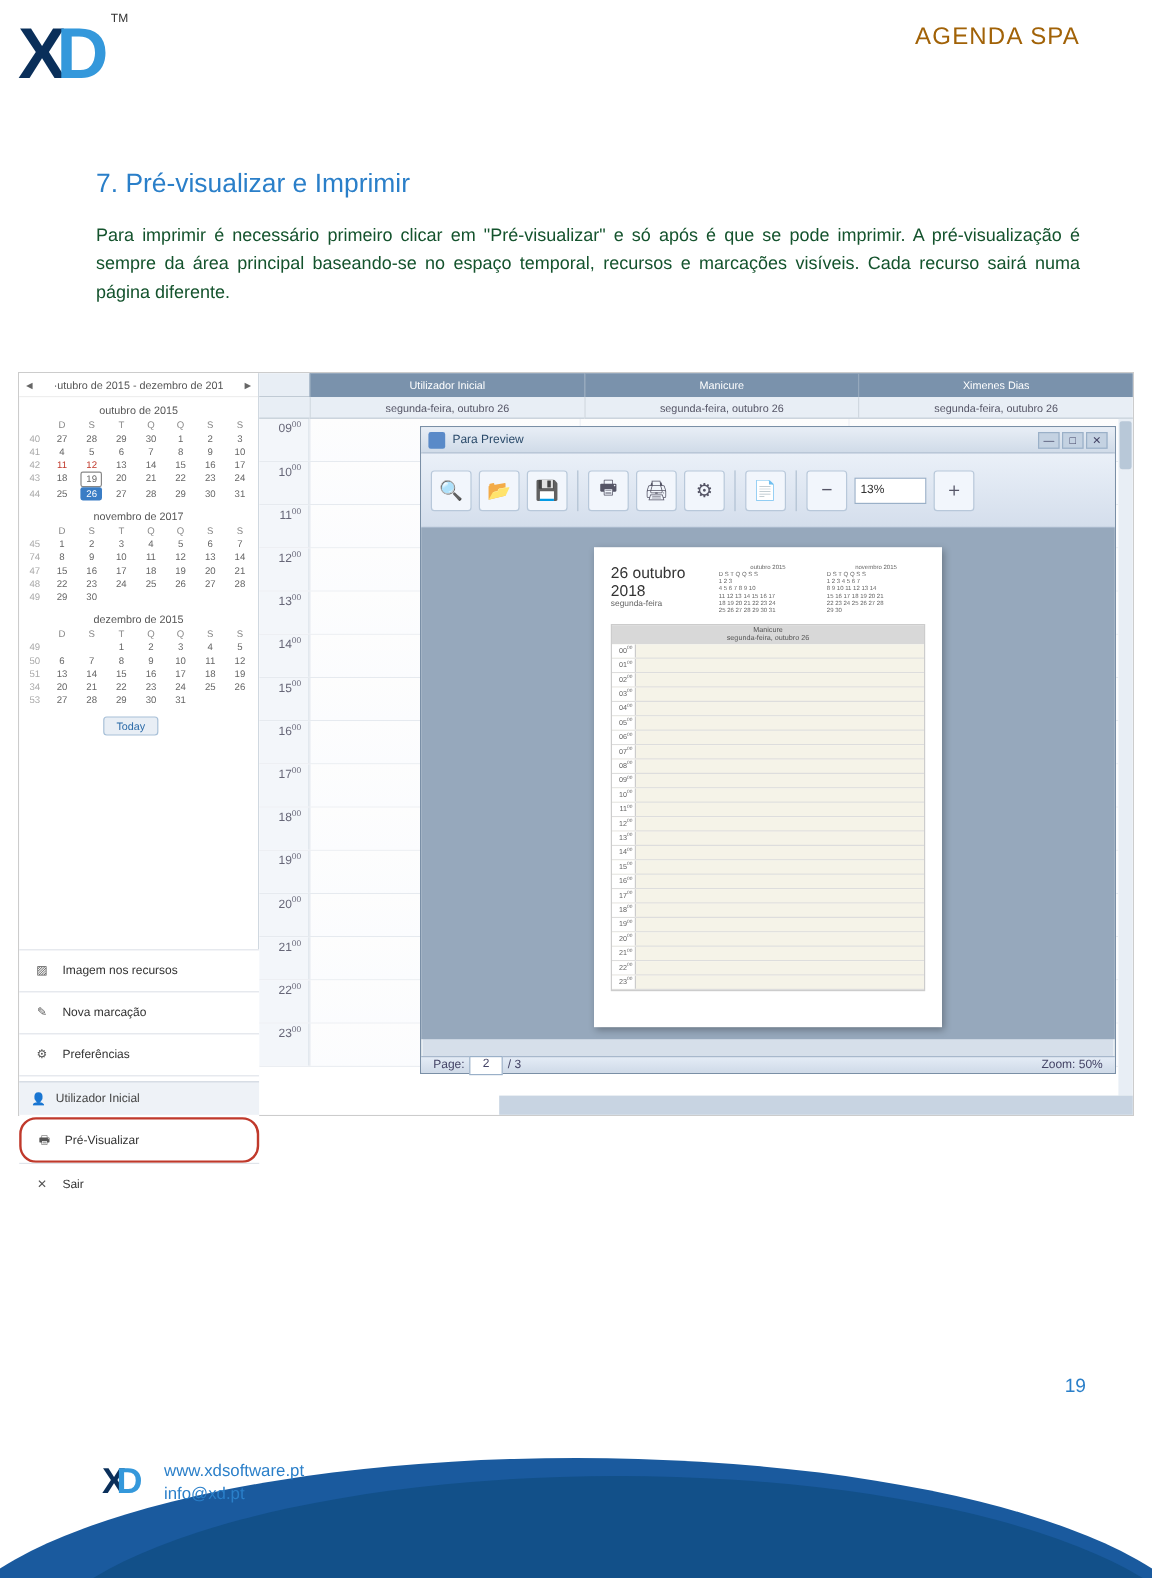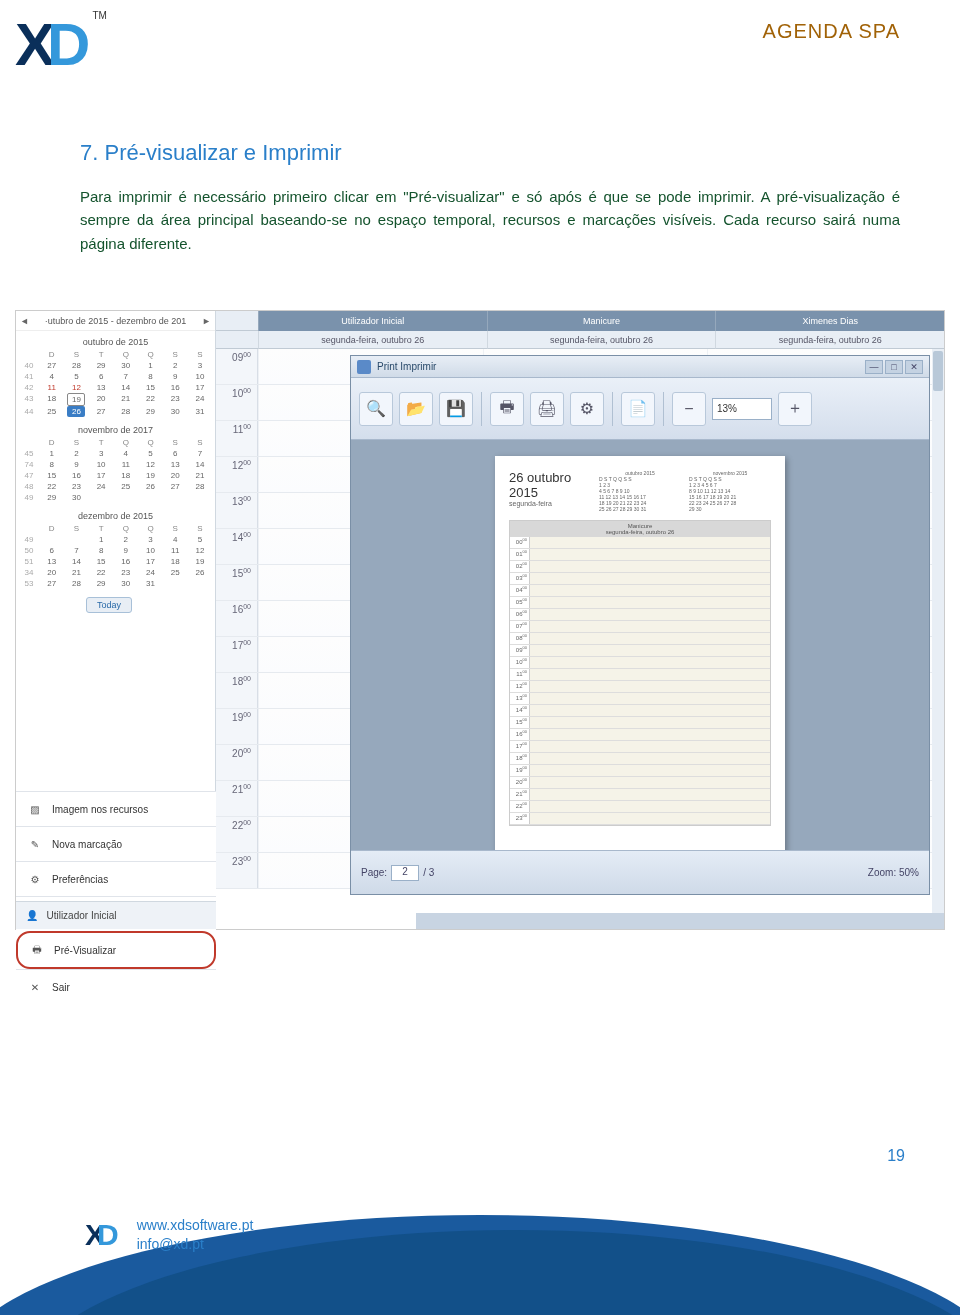--- a/index.html
+++ b/index.html
@@ -60,21 +60,21 @@
 .pw-page{width:290px;height:400px;background:#fff;box-shadow:2px 2px 6px rgba(0,0,0,.3);padding:14px}
 .pwp-header{display:flex;gap:8px;margin-bottom:8px}
 .pwp-date{flex:1}
 .pwp-date-big{font-size:13px;color:#333}
 .pwp-date-sub{font-size:7px;color:#666}
 .pwp-minical{flex:1;font-size:5px;color:#666;line-height:1.2}
 .pwp-body{border:1px solid #ccc}
 .pwp-reshead{background:#d8d8d8;text-align:center;font-size:6px;padding:2px;color:#555}
 .pwp-row{display:flex;height:12px;border-bottom:1px solid #ddd;background:#f5f3e8}
 .pwp-row .t{width:20px;font-size:6px;color:#666;text-align:right;padding-right:2px;background:#fff;border-right:1px solid #ccc}
-.pw-status{position:absolute;bottom:0;left:0;right:0;height:44px;background:linear-gradient(#e4ecf6,#cfdae8);border-top:1px solid #a8b8cc;display:flex;align-items:center;padding:0 10px;font-size:10px;color:#446}
+.pw-status{position:absolute;bottom:0;left:0;right:0;height:14px;background:linear-gradient(#e4ecf6,#cfdae8);border-top:1px solid #a8b8cc;display:flex;align-items:center;padding:0 10px;font-size:10px;color:#446}
 .page-box{width:28px;height:16px;background:#fff;border:1px solid #9ab0c8;text-align:center;margin:0 4px}
 .footer-wave{position:absolute;bottom:0;left:0;right:0;height:120px;overflow:hidden}
 .wave{position:absolute;bottom:-40px;left:-50px;right:-50px;height:160px;border-radius:50% 50% 0 0 / 100% 100% 0 0}
 .wave1{background:#1a5a9e;bottom:-60px}
 .wave2{background:#125089;bottom:-75px;left:20px}
 .page-num{position:absolute;bottom:150px;right:55px;font-size:16px;color:#2a7fc9}
 .footer-logo{position:absolute;bottom:60px;left:85px;display:flex;align-items:center;gap:18px}
 .small-logo .logo-x{font-size:30px}
 .small-logo .logo-d{font-size:30px}
 .footer-text{font-size:14px;color:#2a7fc9;line-height:1.4}
@@ -442,21 +442,21 @@
         <div class="sb-thumb"></div>
       </div>
     <div class="expand-tab"></div>
     <div class="status-strip"></div>
   </div>
 </div>
 
 <div class="preview-win">
   <div class="pw-title">
     <span class="pw-title-icon"></span>
-    <span>Print Imprimir</span>
+    <span>Para Preview</span>
     <div class="pw-ctrls">
       <span>—</span>
       <span>□</span>
       <span>✕</span>
     </div>
   </div>
   <div class="pw-toolbar">
     <div class="tb-btn">🔍</div>
     <div class="tb-btn">📂</div>
     <div class="tb-btn">💾</div>
@@ -468,21 +468,21 @@
     <div class="tb-btn">📄</div>
     <div class="tb-sep"></div>
     <div class="tb-btn">−</div>
     <div class="zoom-box">13%</div>
     <div class="tb-btn">＋</div>
   </div>
   <div class="pw-canvas">
     <div class="pw-page">
       <div class="pwp-header">
         <div class="pwp-date">
-          <div class="pwp-date-big">26 outubro 2015</div>
+          <div class="pwp-date-big">26 outubro 2018</div>
           <div class="pwp-date-sub">segunda-feira</div>
         </div>
         <div class="pwp-minical">
           <div style="text-align:center">outubro 2015</div>
           <div>D S T Q Q S S</div>
             <div>1 2 3</div>
             <div>4 5 6 7 8 9 10</div>
             <div>11 12 13 14 15 16 17</div>
             <div>18 19 20 21 22 23 24</div>
             <div>25 26 27 28 29 30 31</div>

